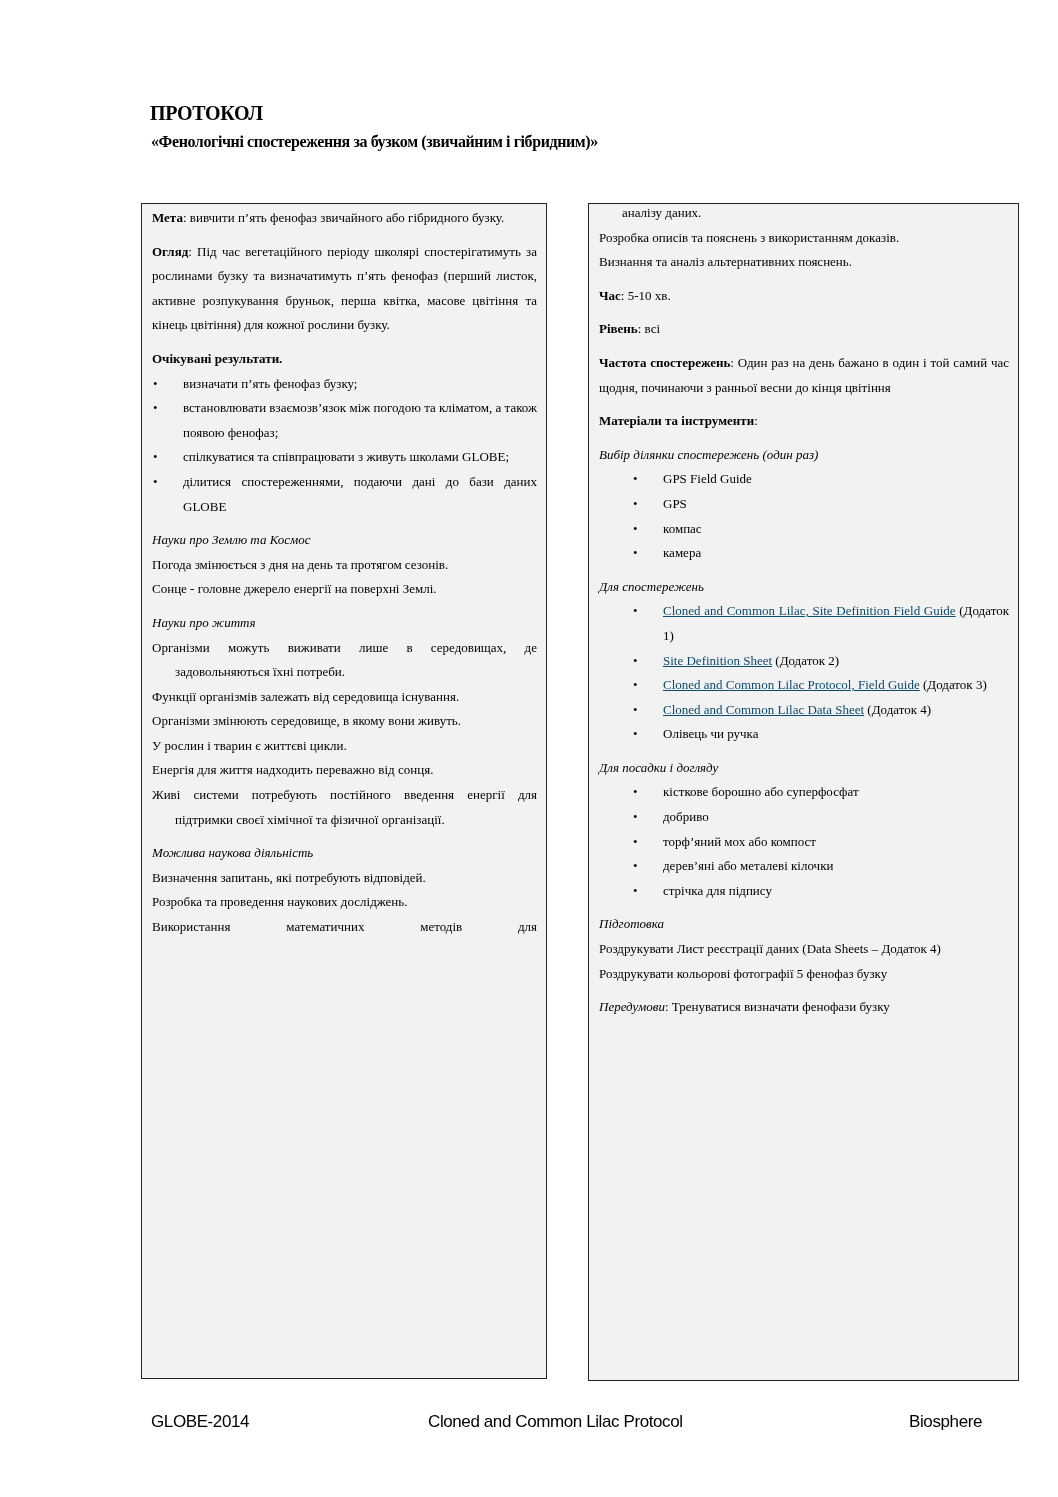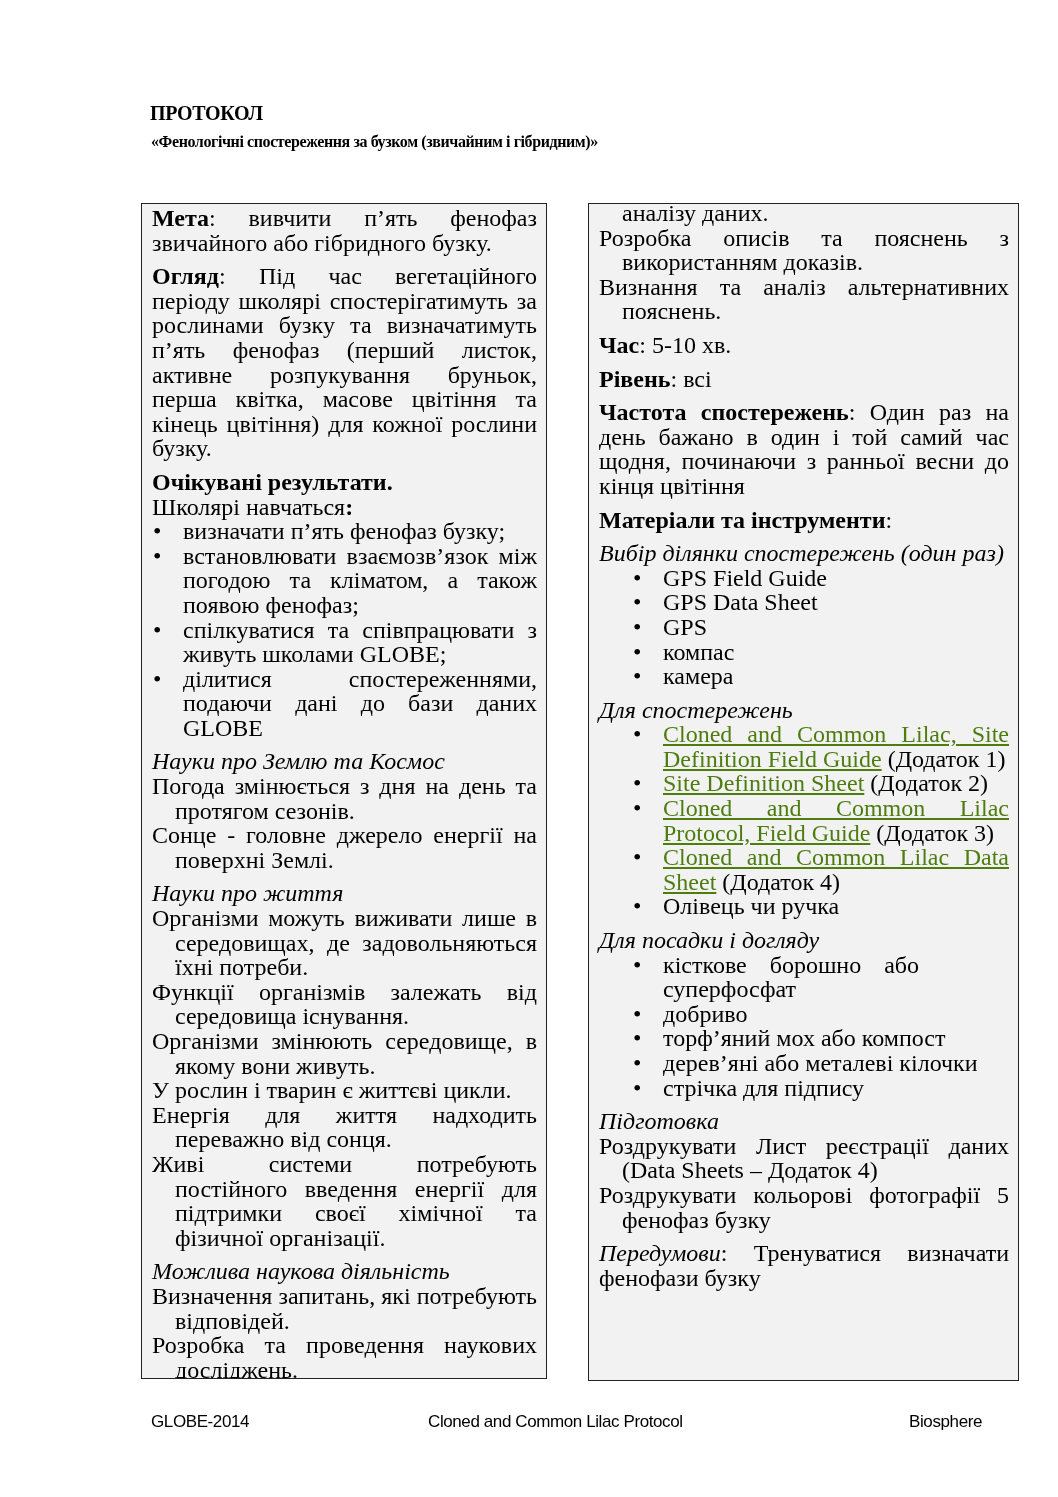--- a/index.html
+++ b/index.html
@@ -14,56 +14,55 @@
       font-size: 20px; line-height: 24px; letter-spacing: -0.3px;
     }
     .subtitle {
       position: absolute; left: 151px; top: 130px;
       font-family: "Liberation Serif", serif; font-weight: bold;
       font-size: 16px; line-height: 24px; letter-spacing: -0.4px;
     }
     .box {
       position: absolute; background: #f2f2f2;
       border: 1.5px solid #222; box-sizing: border-box;
-      font-size: 24px; line-height: 24.6px;
+      font-size: 13px; line-height: 24.6px;
       padding: 0 9px 0 10px;
       overflow: hidden;
     }
     .box.left { left: 141px; top: 203px; width: 406px; height: 1176px; }
     .box.right { left: 588px; top: 203px; width: 431px; height: 1178px; }
     .p { margin: 0; text-align: justify; text-align-last: left; }
     .p.gap { margin-top: 9px; }
     .hang { padding-left: 23px; text-indent: -23px; }
     b { font-weight: bold; }
     i { font-style: italic; }
     .bl { list-style: none; margin: 0; padding: 0; }
     .bl li { position: relative; text-align: justify; text-align-last: left; }
     .bl.l1 li { padding-left: 31px; }
     .bl.l1 li::before { content: "•"; position: absolute; left: 1px; top: 0; }
     .bl.l2 li { padding-left: 64px; }
     .bl.l2 li::before { content: "•"; position: absolute; left: 34px; top: 0; }
-    a.lnk { color: #4d7c0f; text-decoration: underline; }
+    a.lnk { color: #0c4a6e; text-decoration: underline; }
     .footer {
       position: absolute; top: 1411px; font-family: "Liberation Sans", "DejaVu Sans", sans-serif;
       font-size: 17px; line-height: 22px; letter-spacing: -0.4px; text-align: right;
     }
   </style>
 </head>
 <body>
 
 <div class="title">ПРОТОКОЛ</div>
 <div class="subtitle">«Фенологічні спостереження за бузком (звичайним і гібридним)»</div>
 
 <div class="box left">
   <p class="p" style="margin-top:2px;"><b>Мета</b><span>: вивчити п’ять фенофаз звичайного або гібридного бузку.</span></p>
 
   <p class="p gap"><b>Огляд</b><span>: Під час вегетаційного періоду школярі спостерігатимуть за рослинами бузку та визначатимуть п’ять фенофаз (перший листок, активне розпукування бруньок, перша квітка, масове цвітіння та кінець цвітіння) для кожної рослини бузку.</span></p>
 
   <p class="p gap"><b>Очікувані результати.</b></p>
-  <p class="p"><span>Школярі навчаться</span><b>:</b></p>
   <ul class="bl l1">
     <li>визначати п’ять фенофаз бузку;</li>
     <li>встановлювати взаємозв’язок між погодою та кліматом, а також появою фенофаз;</li>
     <li>спілкуватися та співпрацювати з живуть школами GLOBE;</li>
     <li>ділитися спостереженнями, подаючи дані до бази даних GLOBE</li>
   </ul>
 
 
   <p class="p gap"><i>Науки про Землю та Космос</i></p>
   <p class="p hang">Погода змінюється з дня на день та протягом сезонів.</p>
@@ -90,21 +89,20 @@
 
   <p class="p gap"><b>Час</b><span>: 5-10 хв.</span></p>
   <p class="p gap"><b>Рівень</b><span>: всі</span></p>
   <p class="p gap"><b>Частота спостережень</b><span>: Один раз на день бажано в один і той самий час щодня, починаючи з ранньої весни до кінця цвітіння</span></p>
 
   <p class="p gap"><b>Матеріали та інструменти</b><span>:</span></p>
 
   <p class="p gap"><i>Вибір ділянки спостережень (один раз)</i></p>
   <ul class="bl l2">
     <li>GPS Field Guide</li>
-    <li>GPS Data Sheet</li>
     <li>GPS</li>
     <li>компас</li>
     <li>камера</li>
   </ul>
 
   <p class="p gap"><i>Для спостережень</i></p>
   <ul class="bl l2">
     <li><a class="lnk">Cloned and Common Lilac, Site Definition Field Guide</a><span> (Додаток 1)</span></li>
     <li><a class="lnk">Site Definition Sheet</a><span>  (Додаток 2)</span></li>
     <li><a class="lnk">Cloned and Common Lilac Protocol, Field Guide</a><span>  (Додаток 3)</span></li>

